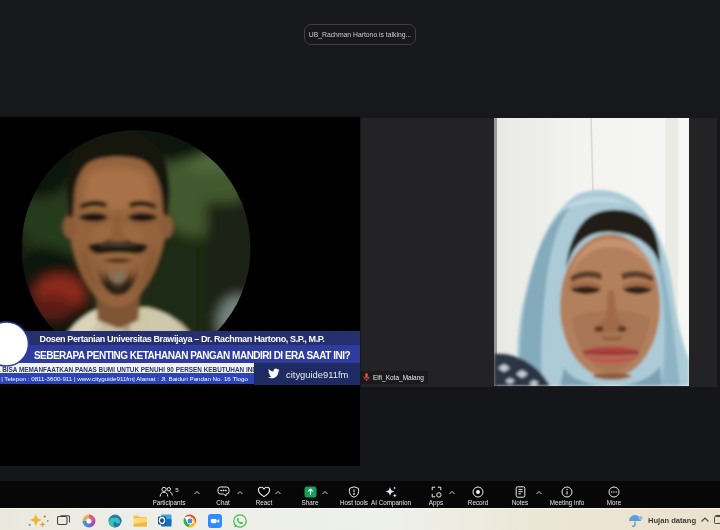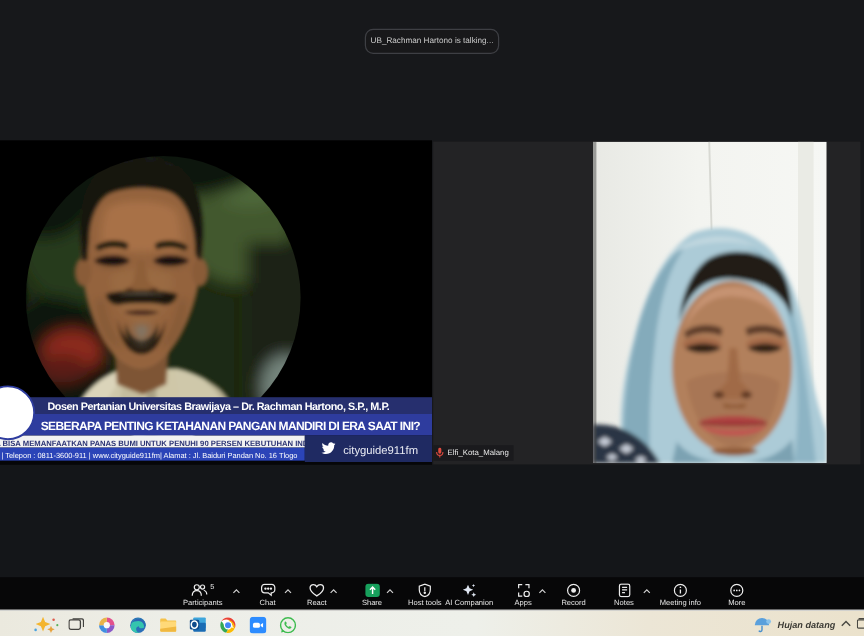--- a/index.html
+++ b/index.html
@@ -10,21 +10,21 @@
 <body>
 
 <div class="abs" style="left:0;top:0;width:720px;height:118px;background:#17181b;"></div>
 
 <div class="abs" style="left:0;top:387px;width:720px;height:94px;background:#141619;"></div>
 
 <div class="abs" style="left:304px;top:24px;width:110px;height:19px;background:#18181a;border:1px solid #3e3f44;border-radius:7px;display:flex;align-items:center;justify-content:center;">
   <span style="font-size:6.8px;color:#cbcbcb;white-space:nowrap;">UB_Rachman Hartono is talking...</span>
 </div>
 
-<div class="abs" style="left:0;top:117px;width:360px;height:270px;background:#000;overflow:hidden;">
+<div class="abs" style="left:0;top:117px;width:360px;height:349px;background:#000;overflow:hidden;">
   <svg width="360" height="270" viewBox="0 0 360 270">
     <defs>
       <clipPath id="circ">
           <ellipse cx="136" cy="131" rx="114.5" ry="118"></ellipse>
         </clipPath>
       <filter id="b6" x="-40%" y="-40%" width="180%" height="180%">
           <feGaussianBlur stdDeviation="6"></feGaussianBlur>
         </filter>
       <filter id="b3" x="-40%" y="-40%" width="180%" height="180%">
           <feGaussianBlur stdDeviation="3"></feGaussianBlur>
@@ -407,21 +407,21 @@
     <circle cx="7" cy="7" r="6.2" fill="none" stroke="#3fbc50" stroke-width="1.2"></circle>
     <path d="M4.4,4.2 C4.8,3.8 5.2,3.8 5.5,4.4 L5.9,5.2 C6,5.5 5.9,5.8 5.6,6 C5.4,6.2 5.4,6.4 5.6,6.8 C5.9,7.3 6.5,7.9 7.1,8.2 C7.4,8.4 7.7,8.4 7.9,8.1 C8.2,7.8 8.4,7.7 8.7,7.9 L9.5,8.3 C10,8.6 10,9 9.6,9.4 C9,10 8.2,10.1 7.3,9.7 C6,9.2 4.9,8.2 4.3,6.9 C3.9,6 4,5 4.4,4.2 Z" fill="#3fbc50"></path>
     <path d="M2.4,10.8 L2,12.4 L3.7,12" fill="none" stroke="#3fbc50" stroke-width="1.1"></path>
   </svg>
 
   <svg class="abs" style="left:628px;top:6px;" width="15" height="13" viewBox="0 0 15 13">
     <path d="M1,6 A6,6 0 0 1 13,6 Z" fill="#5aa0dc"></path>
     <path d="M7,6.5 L7,10 A1.4,1.4 0 0 1 4.4,10.6" fill="none" stroke="#4a90cc" stroke-width="1.2"></path>
     <circle cx="12.5" cy="3" r="2" fill="#8ac2ea"></circle>
   </svg>
-  <div class="abs" style="left:648px;top:6.5px;font-size:7.6px;color:#3c3b35;font-weight:bold;font-style:italic;">Hujan datang</div>
+  <div class="abs" style="left:648px;top:6.5px;font-size:7.6px;color:#3c3b35;font-weight:bold;">Hujan datang</div>
   <svg class="abs" style="left:700px;top:7px;" width="10" height="8" viewBox="0 0 10 8">
       <path d="M1.5,5.5 L5,2 L8.5,5.5" stroke="#4a4943" stroke-width="1.2" fill="none"></path>
     </svg>
   <svg class="abs" style="left:714px;top:6px;" width="8" height="10" viewBox="0 0 8 10">
     <rect x="0.5" y="1.5" width="7" height="7" rx="1" fill="none" stroke="#4a4943" stroke-width="1"></rect>
     <path d="M1.5,0.5 L6.5,0.5" stroke="#4a4943" stroke-width="1"></path>
   </svg>
 </div>
 
 </body></html>

